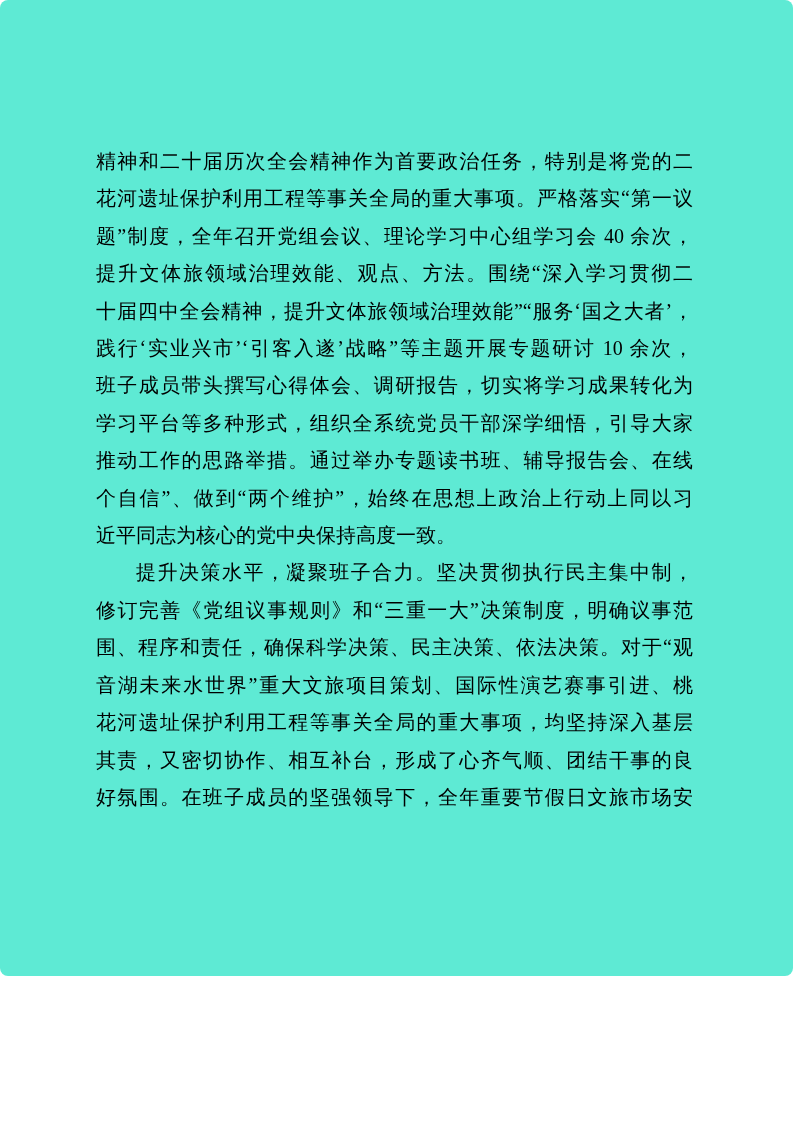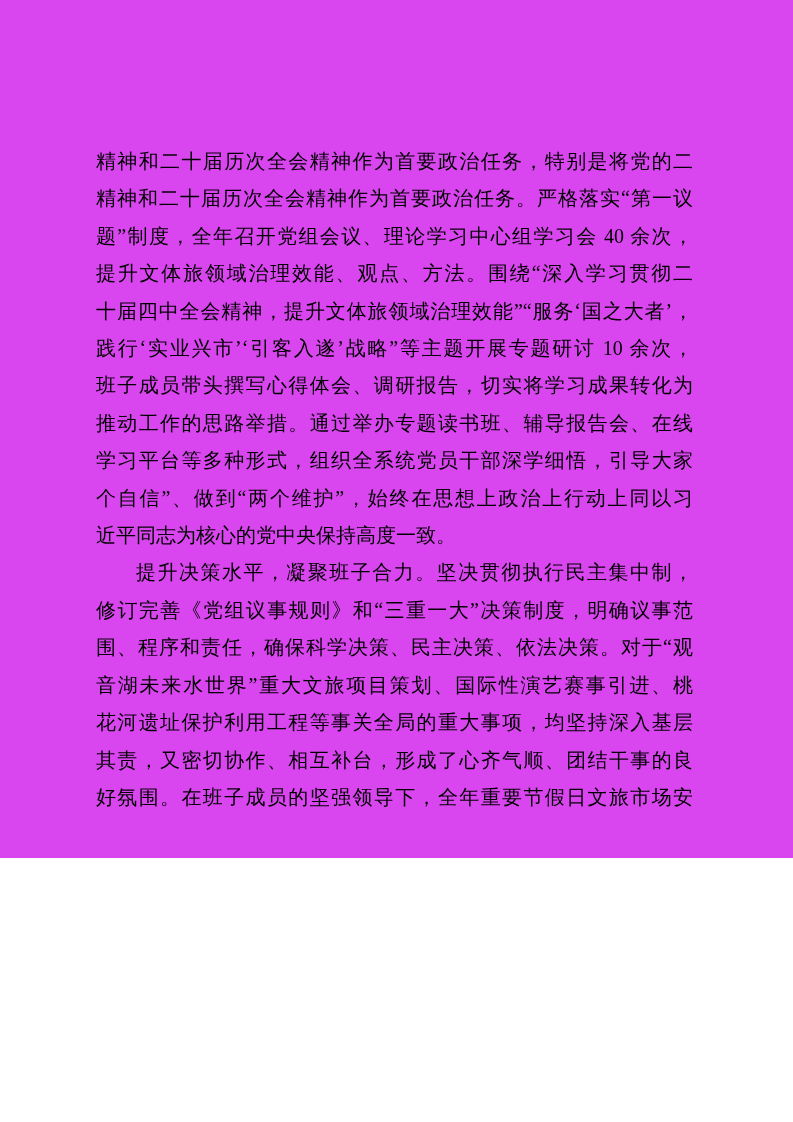--- a/index.html
+++ b/index.html
@@ -3,23 +3,24 @@
 <meta charset="utf-8">
 <style>
   html, body {
     margin: 0;
     padding: 0;
     background: #ffffff;
   }
   .page {
     position: relative;
     width: 793px;
-    height: 858px;
-    background: #d946ef;
+    height: 976px;
+    background: #5eead4;
     overflow: hidden;
+    border-radius: 8px;
   }
   .doc-body {
     position: absolute;
     left: 96px;
     top: 143px;
     width: 597px;
     font-family: "Liberation Serif", "DejaVu Serif", serif;
     font-size: 20px;
     line-height: 37.4px;
     color: #000000;
@@ -37,28 +38,28 @@
   .doc-line.indent {
     text-indent: 2em;
   }
 </style>
 </head>
 <body>
 
 <div class="page">
   <div class="doc-body">
       <div class="doc-line">精神和二十届历次全会精神作为首要政治任务，特别是将党的二</div>
-      <div class="doc-line">精神和二十届历次全会精神作为首要政治任务。严格落实“第一议</div>
+      <div class="doc-line">花河遗址保护利用工程等事关全局的重大事项。严格落实“第一议</div>
       <div class="doc-line">题”制度，全年召开党组会议、理论学习中心组学习会 40 余次，</div>
       <div class="doc-line">提升文体旅领域治理效能、观点、方法。围绕“深入学习贯彻二</div>
       <div class="doc-line">十届四中全会精神，提升文体旅领域治理效能”“服务‘国之大者’，</div>
       <div class="doc-line">践行‘实业兴市’‘引客入遂’战略”等主题开展专题研讨 10 余次，</div>
       <div class="doc-line">班子成员带头撰写心得体会、调研报告，切实将学习成果转化为</div>
+      <div class="doc-line">学习平台等多种形式，组织全系统党员干部深学细悟，引导大家</div>
       <div class="doc-line">推动工作的思路举措。通过举办专题读书班、辅导报告会、在线</div>
-      <div class="doc-line">学习平台等多种形式，组织全系统党员干部深学细悟，引导大家</div>
       <div class="doc-line">个自信”、做到“两个维护”，始终在思想上政治上行动上同以习</div>
       <div class="doc-line short-line">近平同志为核心的党中央保持高度一致。</div>
       <div class="doc-line indent">提升决策水平，凝聚班子合力。坚决贯彻执行民主集中制，</div>
       <div class="doc-line">修订完善《党组议事规则》和“三重一大”决策制度，明确议事范</div>
       <div class="doc-line">围、程序和责任，确保科学决策、民主决策、依法决策。对于“观</div>
       <div class="doc-line">音湖未来水世界”重大文旅项目策划、国际性演艺赛事引进、桃</div>
       <div class="doc-line">花河遗址保护利用工程等事关全局的重大事项，均坚持深入基层</div>
       <div class="doc-line">其责，又密切协作、相互补台，形成了心齐气顺、团结干事的良</div>
       <div class="doc-line">好氛围。在班子成员的坚强领导下，全年重要节假日文旅市场安</div>
     </div>

